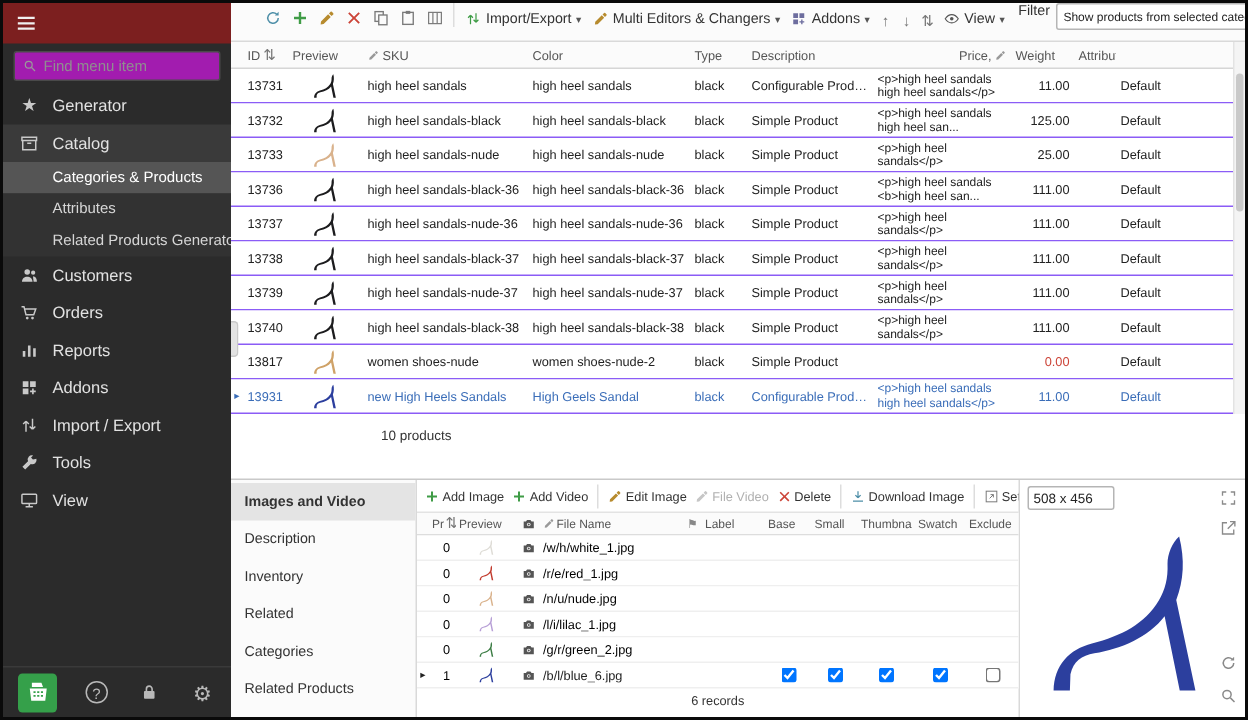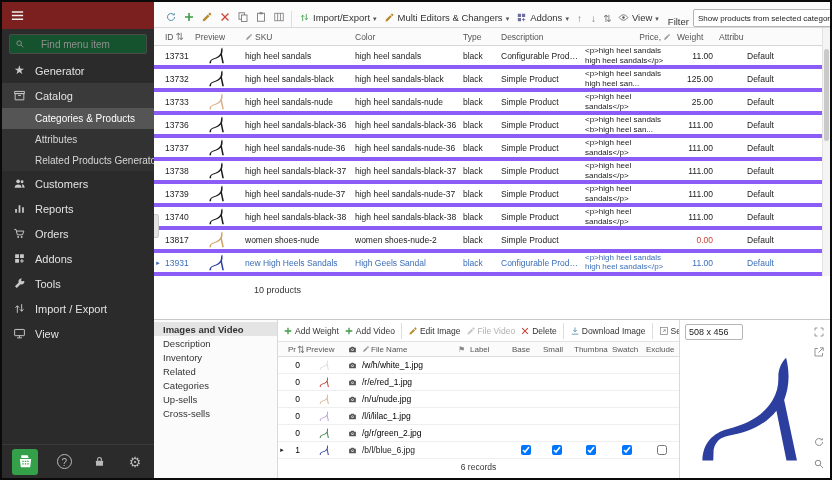--- a/index.html
+++ b/index.html
@@ -5,21 +5,21 @@
   * { margin:0; padding:0; box-sizing:border-box; }
   html,body { background:#888; }
   body { font-family:"Liberation Sans", sans-serif; }
   .app { width:832px; height:480px; border:2px solid #0a0a0a; background:#fff; display:flex; overflow:hidden; position:relative; }
 
   
   .sb { width:152px; background:#2b2b2b; color:#ddd; display:flex; flex-direction:column; flex-shrink:0; }
   .sb-top { height:27px; background:#7c1f1f; display:flex; align-items:center; padding:0 8px; flex-shrink:0; }
   .hamb { background:none; border:0; cursor:pointer; display:flex; }
   .hamb svg { width:15px; height:15px; color:#f0f0f0; }
-  .sb-search { margin:5px 7px 4px; background:#14532d; border:1px solid #4a4a4a; border-radius:2px; display:flex; align-items:center; gap:16px; padding:0 5px; height:20px; flex-shrink:0; }
+  .sb-search { margin:5px 7px 4px; background:#a21caf; border:1px solid #4a4a4a; border-radius:2px; display:flex; align-items:center; gap:4px; padding:0 5px; height:20px; flex-shrink:0; }
   .sb-search svg { width:10px; height:10px; color:#999; flex-shrink:0; }
   .sb-search input { background:transparent; border:0; outline:none; color:#ccc; font-size:10px; width:100%; font-family:inherit; }
   .sb-search input::placeholder { color:#8f8f8f; }
   .sb-nav { flex:1; overflow:hidden; }
   .nav-it { height:25px; display:flex; align-items:center; gap:9px; padding:0 11px; font-size:11px; color:#e2e2e2; cursor:pointer; }
   .nav-it .ic { width:13px; height:13px; color:#c9c9c9; flex-shrink:0; }
   .nav-it .tic { width:13px; text-align:center; font-size:12px; line-height:13px; color:#c9c9c9; flex-shrink:0; }
   .nav-it.parent-active { background:#3a3a3a; }
   .nav-sub { height:21px; display:flex; align-items:center; padding:0 24px 0 33px; font-size:10px; color:#d6d6d6; cursor:pointer; background:#323232; white-space:nowrap; overflow:hidden; }
   .nav-sub.sel { background:#555; color:#fff; }
@@ -28,61 +28,61 @@
   .pos-btn svg { width:17px; height:17px; color:#fff; }
   .sb-ico { background:none; border:0; color:#b9b9b9; cursor:pointer; display:flex; align-items:center; justify-content:center; width:18px; height:18px; }
   .sb-ico svg { width:13px; height:13px; color:#b9b9b9; }
   .gl-q::before { content:"?"; font-size:10px; }
   .help-circle { border:1px solid #b9b9b9; border-radius:50%; width:15px; height:15px; line-height:13px; text-align:center; }
   .gl-gear::before { content:"⚙"; font-size:14px; }
 
   
   .main { flex:1; display:flex; flex-direction:column; min-width:0; position:relative; }
 
-  .tbar { height:26px; border-bottom:1px solid #d9d9d9; background:#fbfbfb; display:flex; align-items:flex-end; padding:0 8px; gap:1px; flex-shrink:0; overflow:hidden; white-space:nowrap; }
+  .tbar { height:26px; border-bottom:1px solid #d9d9d9; background:#fbfbfb; display:flex; align-items:flex-start; padding:0 19px; gap:1px; flex-shrink:0; overflow:hidden; white-space:nowrap; }
   .tb-ic { width:17px; height:20px; border:0; background:none; display:flex; align-items:center; justify-content:center; cursor:pointer; flex-shrink:0; }
   .tb-ic svg { width:12px; height:12px; }
   .tb-btn { display:flex; align-items:center; gap:3px; border:0; background:none; padding:0 3px; height:20px; font-size:9.5px; color:#333; cursor:pointer; font-family:inherit; flex-shrink:0; }
   .tb-btn svg { width:11px; height:11px; flex-shrink:0; }
   .tb-sep { width:1px; height:16px; background:#ddd; margin:0 3px; flex-shrink:0; }
   .caret::before { content:"▾"; font-size:7px; color:#555; }
   .gl-up::before { content:"↑"; font-size:10px; color:#777; }
   .gl-down::before { content:"↓"; font-size:10px; color:#777; }
   .gl-updown::before { content:"⇅"; font-size:10px; color:#777; }
   .tb-mini { width:13px; height:20px; border:0; background:none; cursor:pointer; flex-shrink:0; }
   .tb-filter-label { font-size:9.5px; color:#333; margin:0 3px 0 5px; flex-shrink:0; }
   .tb-select { display:flex; align-items:center; justify-content:space-between; width:162px; height:18px; border:1px solid #b5b5b5; border-radius:2px; background:#fff; padding:0 4px; font-size:8px; color:#222; cursor:pointer; flex-shrink:0; }
 
   
   .grid { position:relative; flex-shrink:0; }
   .g-row { display:grid; grid-template-columns:8px 30px 50px 110px 108px 38px 84px 92px 42px 28px 1fr; align-items:center; }
   .g-head { height:18px; border-bottom:1px solid #d6d6d6; background:#fbfbfb; font-size:8.5px; color:#555; margin-right:8px; }
   .g-head .g-cell { display:flex; align-items:center; gap:2px; height:100%; }
   .g-body { margin-right:8px; }
-  .g-body .g-row { height:23px; border-bottom:4px solid #8b5cf6; font-size:8.5px; color:#222; background:#fff; cursor:pointer; }
+  .g-body .g-row { height:23px; border-bottom:1px solid #8b5cf6; font-size:8.5px; color:#222; background:#fff; cursor:pointer; }
   .g-cell { padding:0 3px; overflow:hidden; white-space:nowrap; text-overflow:ellipsis; }
   .c-desc { white-space:normal; line-height:9.5px; max-height:20px; font-size:8px; text-overflow:clip; }
   .c-price { text-align:right; }
   .price-zero { color:#cc4438; }
   .row-sel { background:#e9eff9; }
   .row-sel .g-cell { color:#3a6db8; }
   .mark { padding:0; text-align:center; color:#222; font-size:7px; }
   .row-sel .mark::before { content:"▸"; }
   .shoe-sm { width:24px; height:19px; display:block; margin:0 auto; }
   .hd-pencil { width:8px; height:8px; color:#999; flex-shrink:0; }
   .g-scrollbar { position:absolute; right:0; top:0; bottom:0; width:8px; background:#f4f4f4; border-left:1px solid #e3e3e3; }
   .g-thumb { position:absolute; top:21px; left:1px; width:5px; height:92px; background:#c9c9c9; border-radius:3px; cursor:pointer; }
   .grip { position:absolute; left:0; top:186px; width:5px; height:24px; background:#e3e3e3; border:1px solid #c9c9c9; border-left:0; border-radius:0 3px 3px 0; cursor:pointer; }
 
   .g-foot { height:44px; border-bottom:1px solid #c9c9c9; font-size:9px; color:#333; padding:9px 0 12px 100px; flex-shrink:0; }
 
   
   .bottom { flex:1; display:flex; min-height:0; }
   .tabs { width:124px; border-right:1px solid #d9d9d9; background:#fbfbfb; padding-top:2px; flex-shrink:0; }
-  .tab { height:14px; display:flex; align-items:center; padding:0 9px; font-size:9.5px; color:#333; cursor:pointer; white-space:nowrap; overflow:hidden;text-align:right; }
+  .tab { height:25px; display:flex; align-items:center; padding:0 9px; font-size:9.5px; color:#333; cursor:pointer; white-space:nowrap; overflow:hidden;text-align:right; }
   .tab.active { background:#e4e4e4; font-weight:bold; }
 
   .imgs { flex:1; display:flex; flex-direction:column; min-width:0; border-right:1px solid #d9d9d9; }
   .i-tbar { height:22px; display:flex; align-items:center; gap:1px; padding:0 3px; border-bottom:1px solid #e3e3e3; flex-shrink:0; overflow:hidden; white-space:nowrap; }
   .i-btn { display:flex; align-items:center; gap:2px; border:0; background:none; padding:0 2px; height:18px; font-size:8.5px; color:#333; cursor:pointer; font-family:inherit; flex-shrink:0; }
   .i-btn svg { width:10px; height:10px; flex-shrink:0; }
   .i-btn.disabled { color:#b0b0b0; }
   .i-row { display:grid; grid-template-columns:8px 18px 40px 16px 96px 12px 42px 31px 31px 38px 34px 1fr; align-items:center; font-size:8.5px; }
   .i-head { height:15px; border-bottom:1px solid #ddd; background:#fbfbfb; color:#555; font-size:8px; flex-shrink:0; }
   .i-head .cell { display:flex; align-items:center; gap:1px; height:100%; }
@@ -249,47 +249,47 @@
         <span>Related Products Generator</span>
       </div>
       <div class="nav-it">
         <svg class="ic">
             <use href="#i-users"></use>
           </svg>
         <span>Customers</span>
       </div>
       <div class="nav-it">
         <svg class="ic">
-            <use href="#i-chart"></use>
-          </svg>
-        <span>Reports</span>
+            <use href="#i-cart"></use>
+          </svg>
+        <span>Orders</span>
       </div>
       <div class="nav-it">
         <svg class="ic">
-            <use href="#i-cart"></use>
-          </svg>
-        <span>Orders</span>
+            <use href="#i-chart"></use>
+          </svg>
+        <span>Reports</span>
       </div>
       <div class="nav-it">
         <svg class="ic">
             <use href="#i-modules"></use>
           </svg>
         <span>Addons</span>
       </div>
       <div class="nav-it">
         <svg class="ic">
-            <use href="#i-wrench"></use>
-          </svg>
-        <span>Tools</span>
+            <use href="#i-arrows"></use>
+          </svg>
+        <span>Import / Export</span>
       </div>
       <div class="nav-it">
         <svg class="ic">
-            <use href="#i-arrows"></use>
-          </svg>
-        <span>Import / Export</span>
+            <use href="#i-wrench"></use>
+          </svg>
+        <span>Tools</span>
       </div>
       <div class="nav-it">
         <svg class="ic">
             <use href="#i-monitor"></use>
           </svg>
         <span>View</span>
       </div>
     </nav>
     <div class="sb-bottom">
       <button class="pos-btn">
@@ -610,31 +610,32 @@
     <div class="g-foot"><span>10 products</span></div>
 
     <div class="bottom">
 
       <div class="tabs">
         <div class="tab active">Images and Video</div>
         <div class="tab">Description</div>
         <div class="tab">Inventory</div>
         <div class="tab">Related</div>
         <div class="tab">Categories</div>
+        <div class="tab">Related Products</div>
         <div class="tab">Up-sells</div>
         <div class="tab">Cross-sells</div>
       </div>
 
       <div class="imgs">
         <div class="i-tbar">
           <button class="i-btn">
               <svg style="color:#3f9c46">
                 <use href="#i-plus"></use>
               </svg>
-              <span>Add Weight</span>
+              <span>Add Image</span>
             </button>
           <button class="i-btn">
               <svg style="color:#3f9c46">
                 <use href="#i-plus"></use>
               </svg>
               <span>Add Video</span>
             </button>
           <span class="tb-sep"></span>
           <button class="i-btn">
               <svg style="color:#b78b2e">

